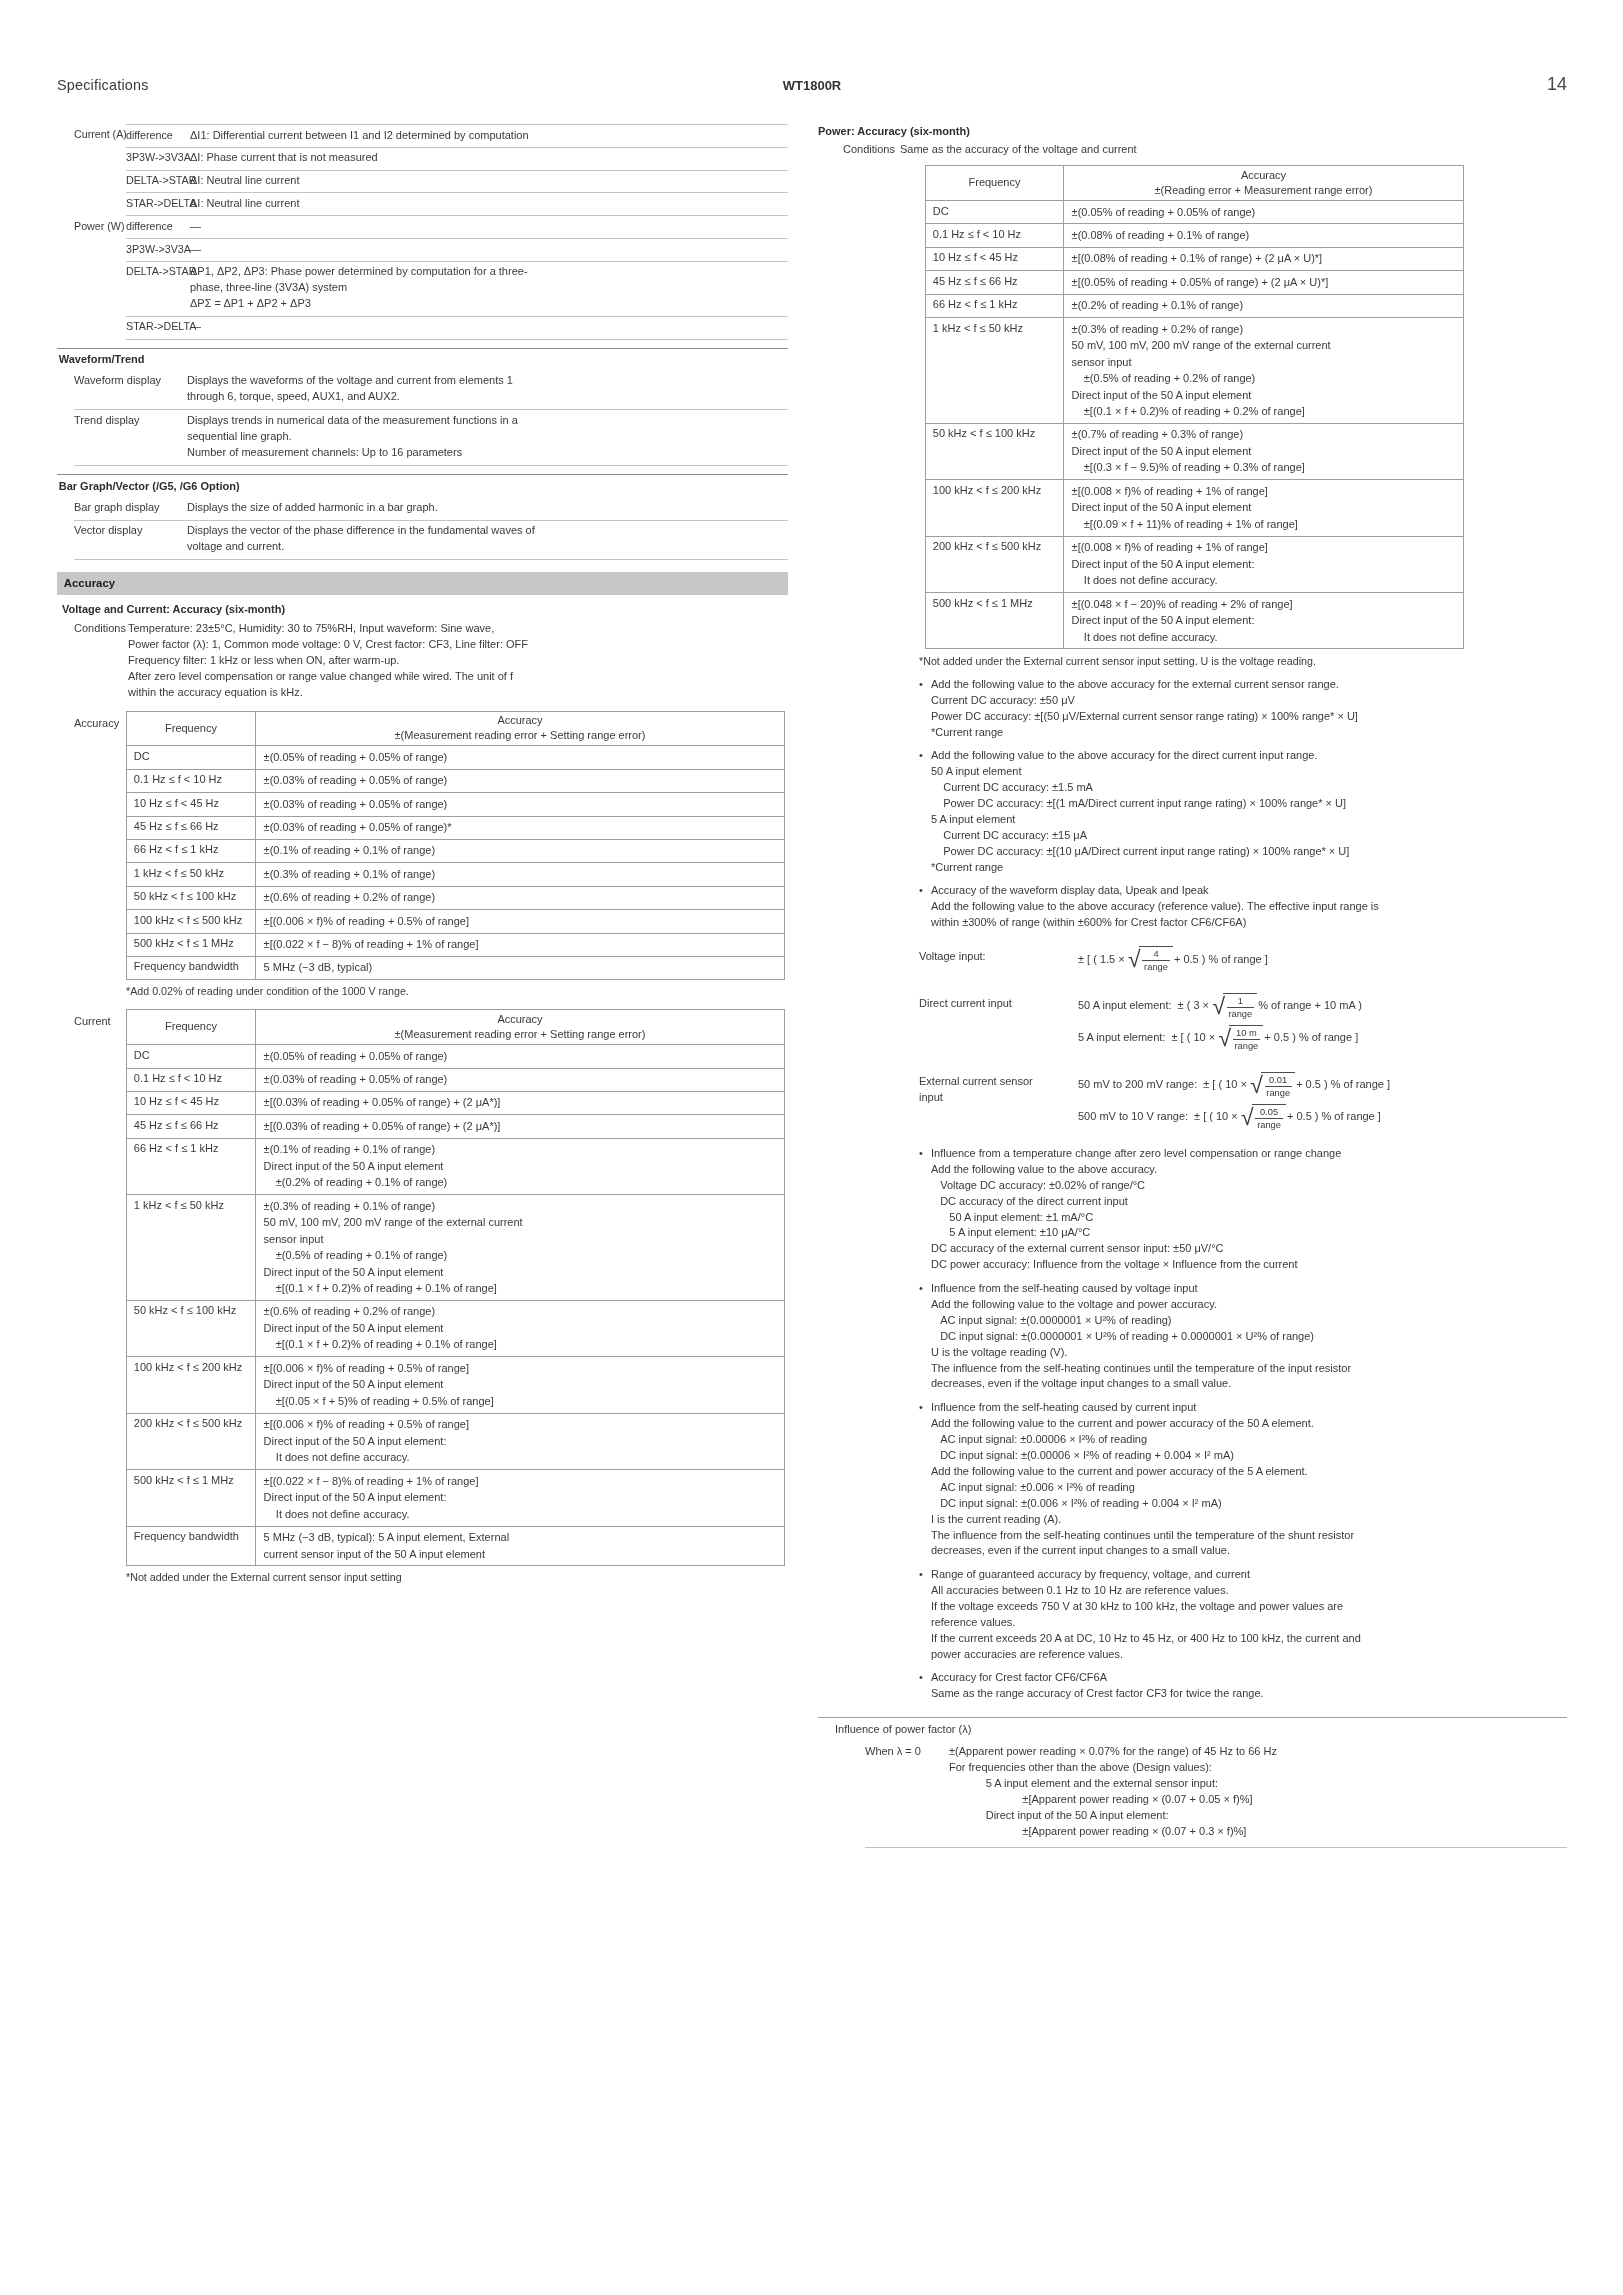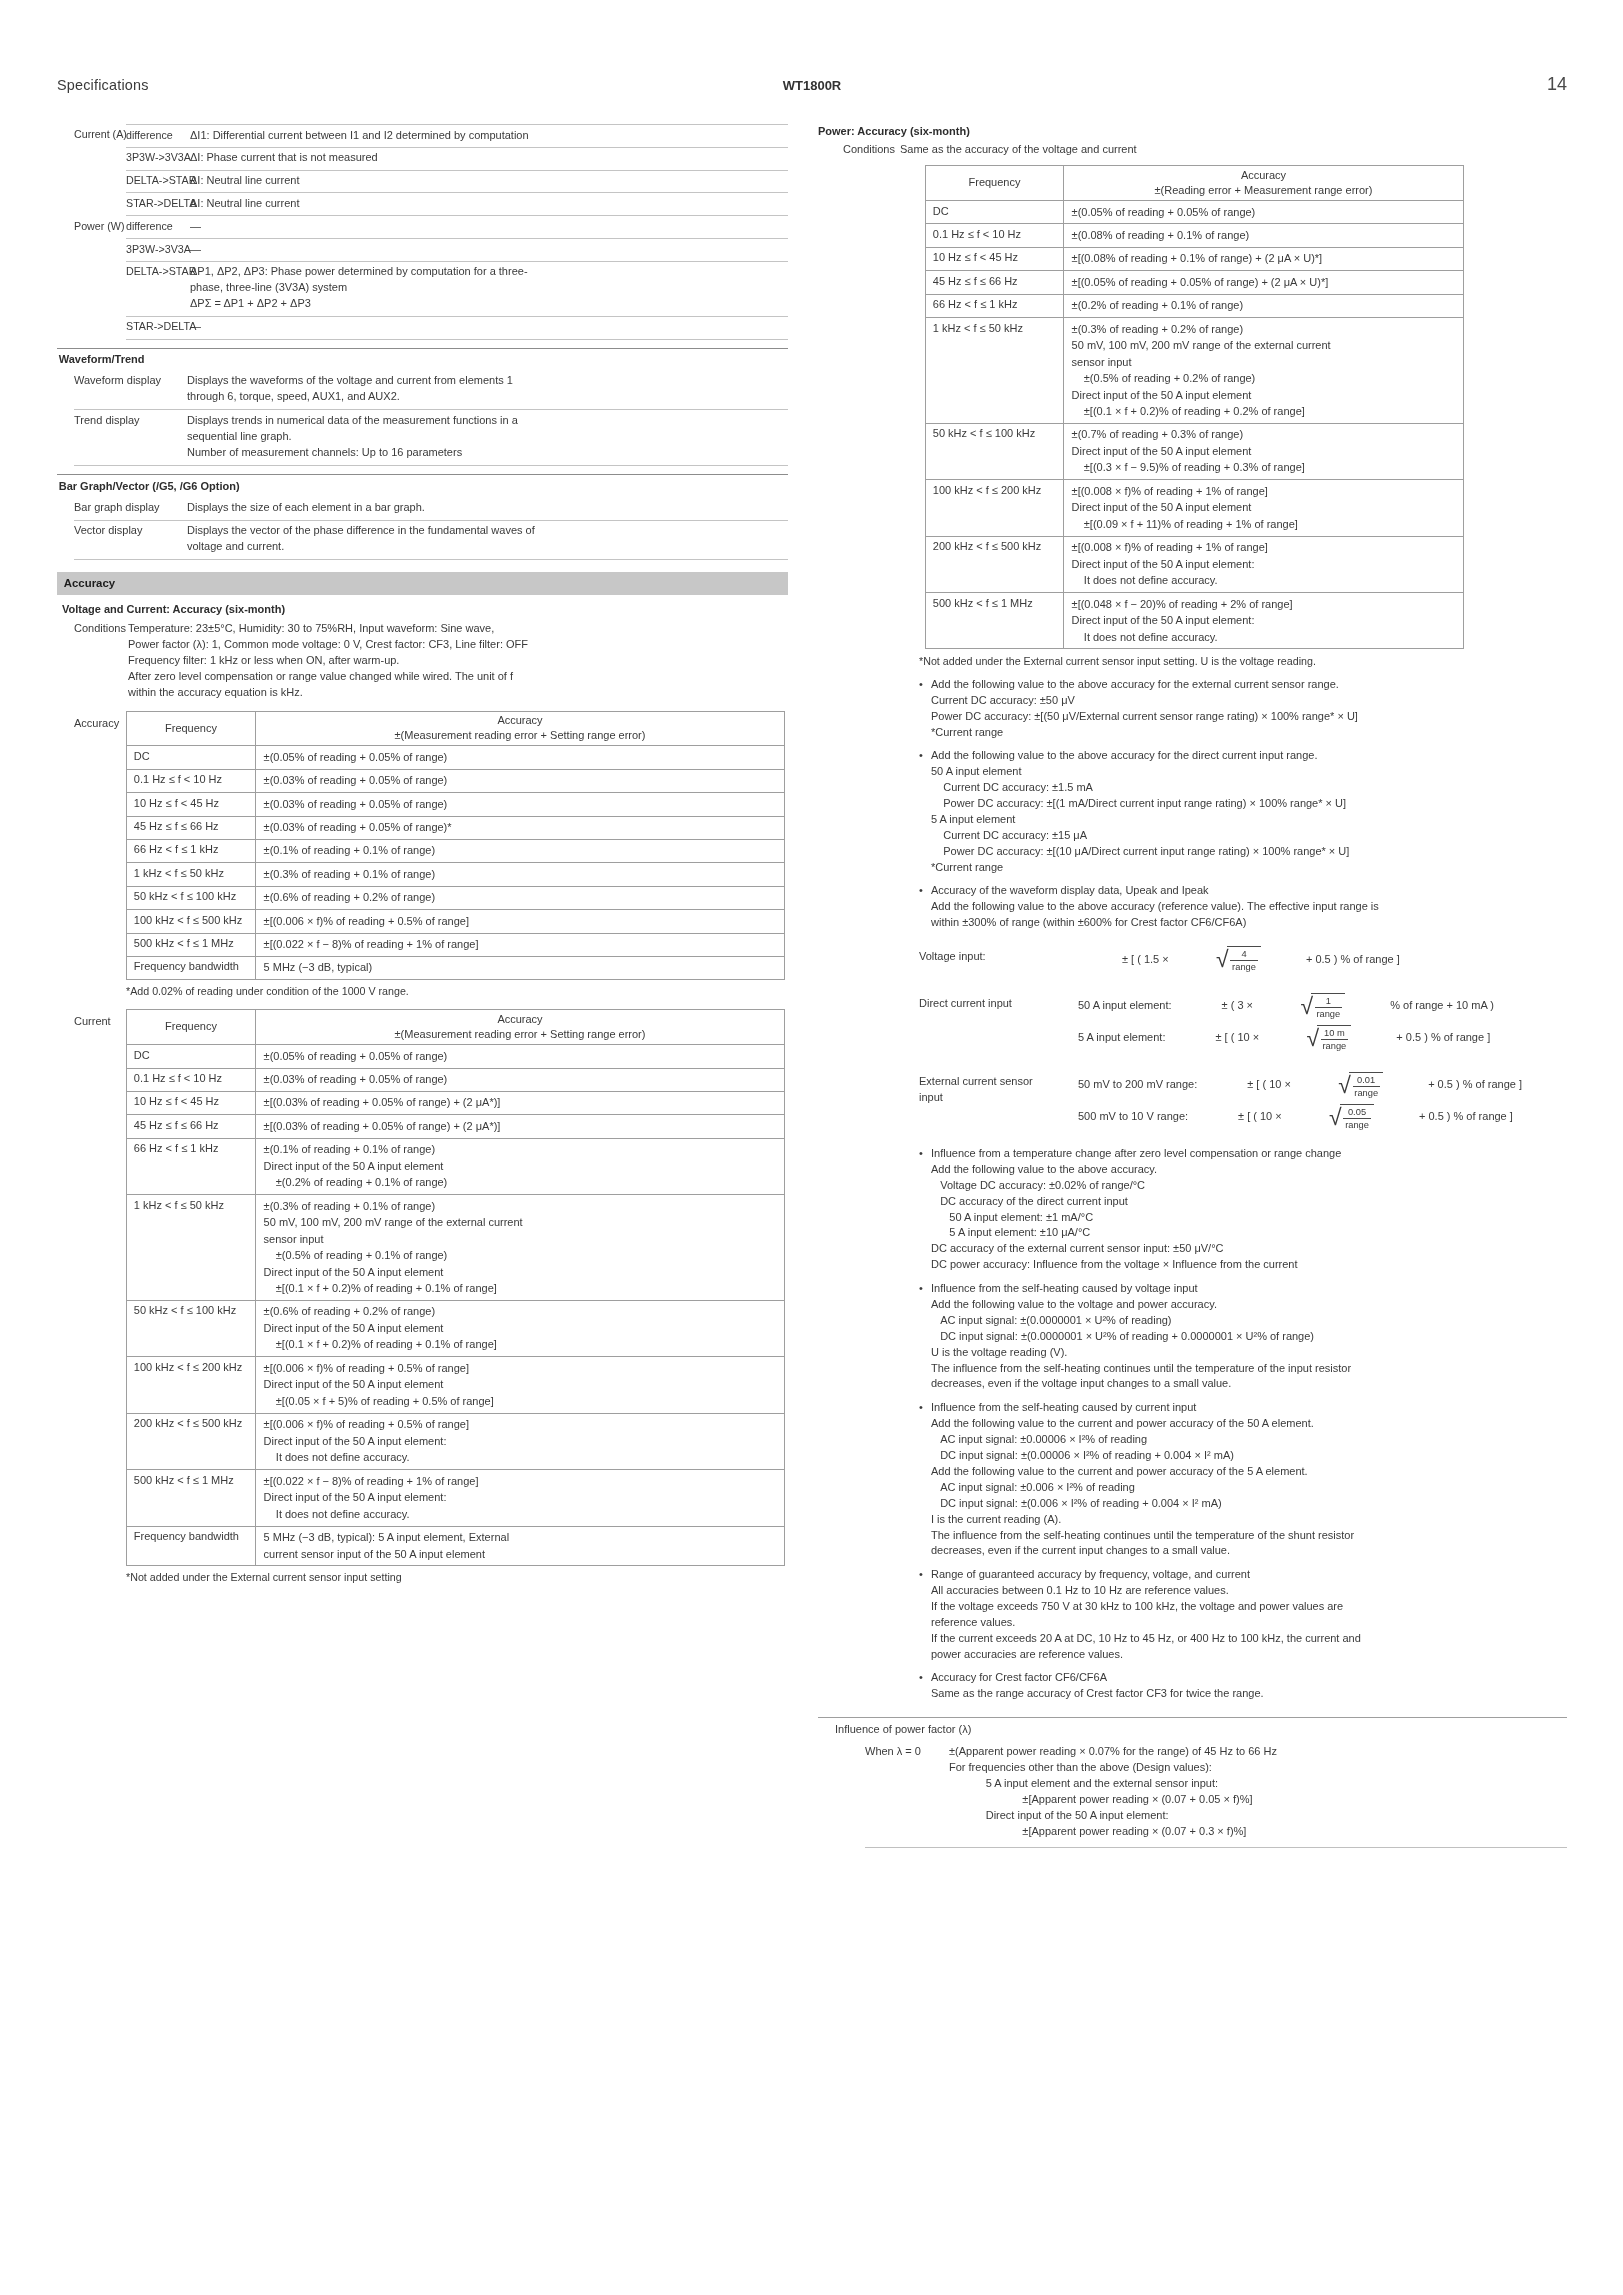--- a/index.html
+++ b/index.html
@@ -53,21 +53,21 @@
   .r-table th.c-freq{width:127px;}
   .r-foot{margin:4.2px 0 0 101px;font-size:10.7px;}
   .notes{margin-left:101px;}
   .bullet{position:relative;padding-left:12px;margin-top:7.6px;}
   .bullet::before{content:"\2022";position:absolute;left:0;top:0;}
   .b-text{white-space:pre-wrap;}
   
   .formulas{margin:6.8px 0 3.4px;}
   .f-row{display:grid;grid-template-columns:159px 1fr;margin:10px 0;}
   .f-label{white-space:pre-wrap;padding-top:7.6px;}
-  .f-line{display:flex;align-items:center;margin:5px 0;gap:44px;}
+  .f-line{display:flex;align-items:center;margin:5px 0;}
   .f-lead:not(:empty){margin-right:6px;}
   .f-pre{margin-right:3.4px;white-space:nowrap;}
   .f-post{margin-left:1px;white-space:nowrap;}
   .sqrt{display:inline-flex;align-items:center;}
   .rad{font-size:23px;font-weight:300;line-height:.85;margin-right:-1.7px;color:#3a3a3a;}
   .frac{display:inline-block;text-align:center;font-size:9.3px;line-height:1.3;border-top:0.8px solid #4a4a4a;padding:0.8px 3.4px 0;}
   .fr-num{display:block;border-bottom:0.8px solid #4a4a4a;padding:0 1.7px;}
   .fr-den{display:block;padding:0 1.7px;}
   
   .pf{margin-top:15px;border-bottom:0.8px solid #c0c0c0;padding-bottom:8.5px;}
@@ -164,21 +164,21 @@
             </div>
           </div>
       </div>
 
       <div class="sec">
         <div class="sec-title">Bar Graph/Vector (/G5, /G6 Option)</div>
         <div class="sec-items">
 
             <div class="sec-item">
               <div class="sec-item-label">Bar graph display</div>
-              <div class="sec-item-val">Displays the size of each element in a bar graph.</div>
+              <div class="sec-item-val">Displays the size of added harmonic in a bar graph.</div>
             </div>
 
             <div class="sec-item">
               <div class="sec-item-label">Vector display</div>
               <div class="sec-item-val">Displays the vector of the phase difference in the fundamental waves of
 voltage and current.</div>
             </div>
           </div>
       </div>
 

